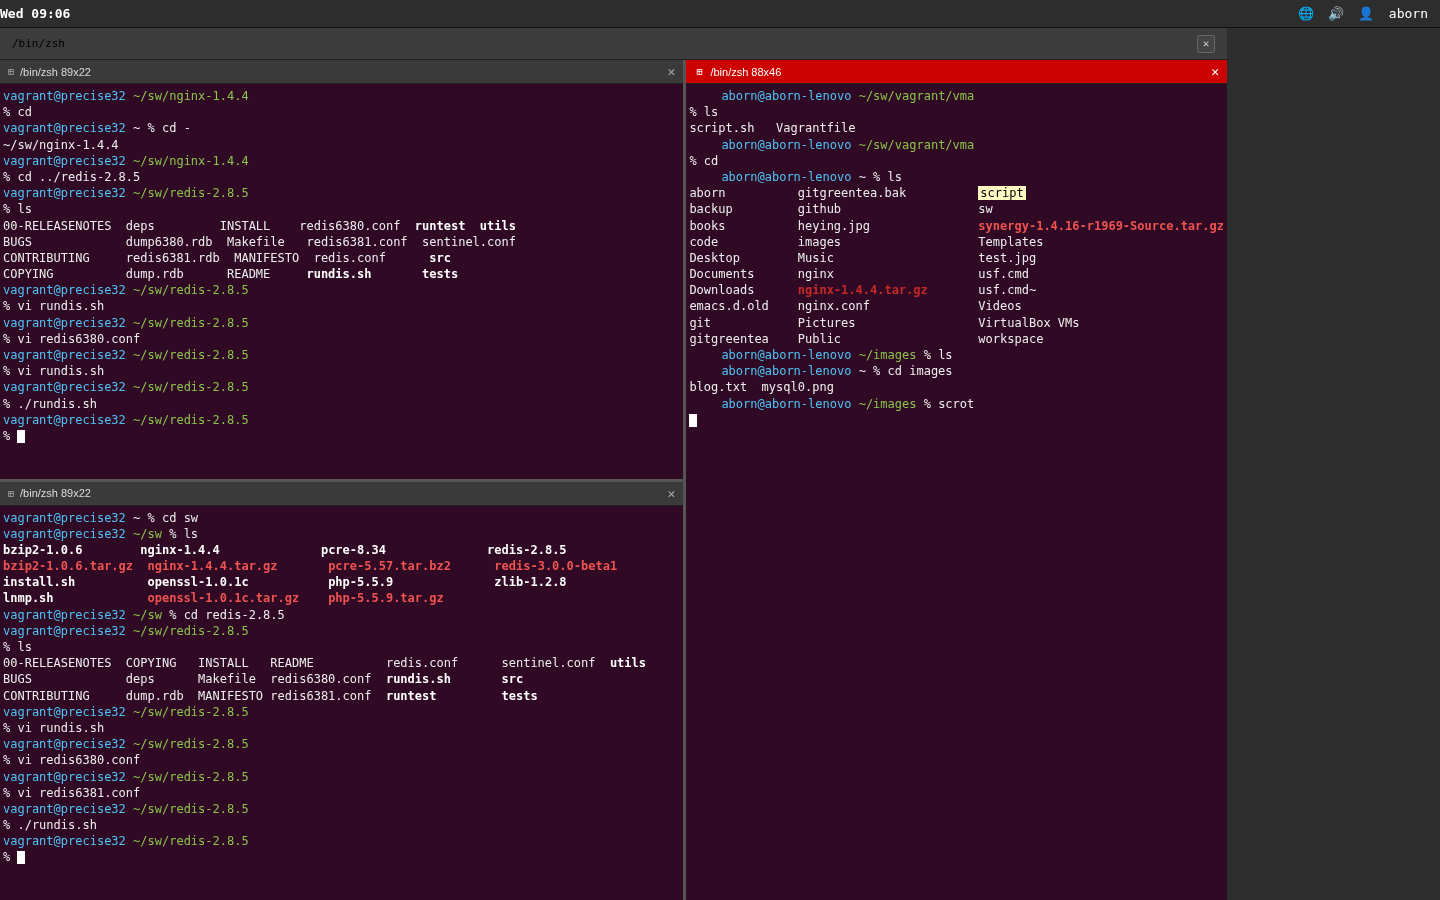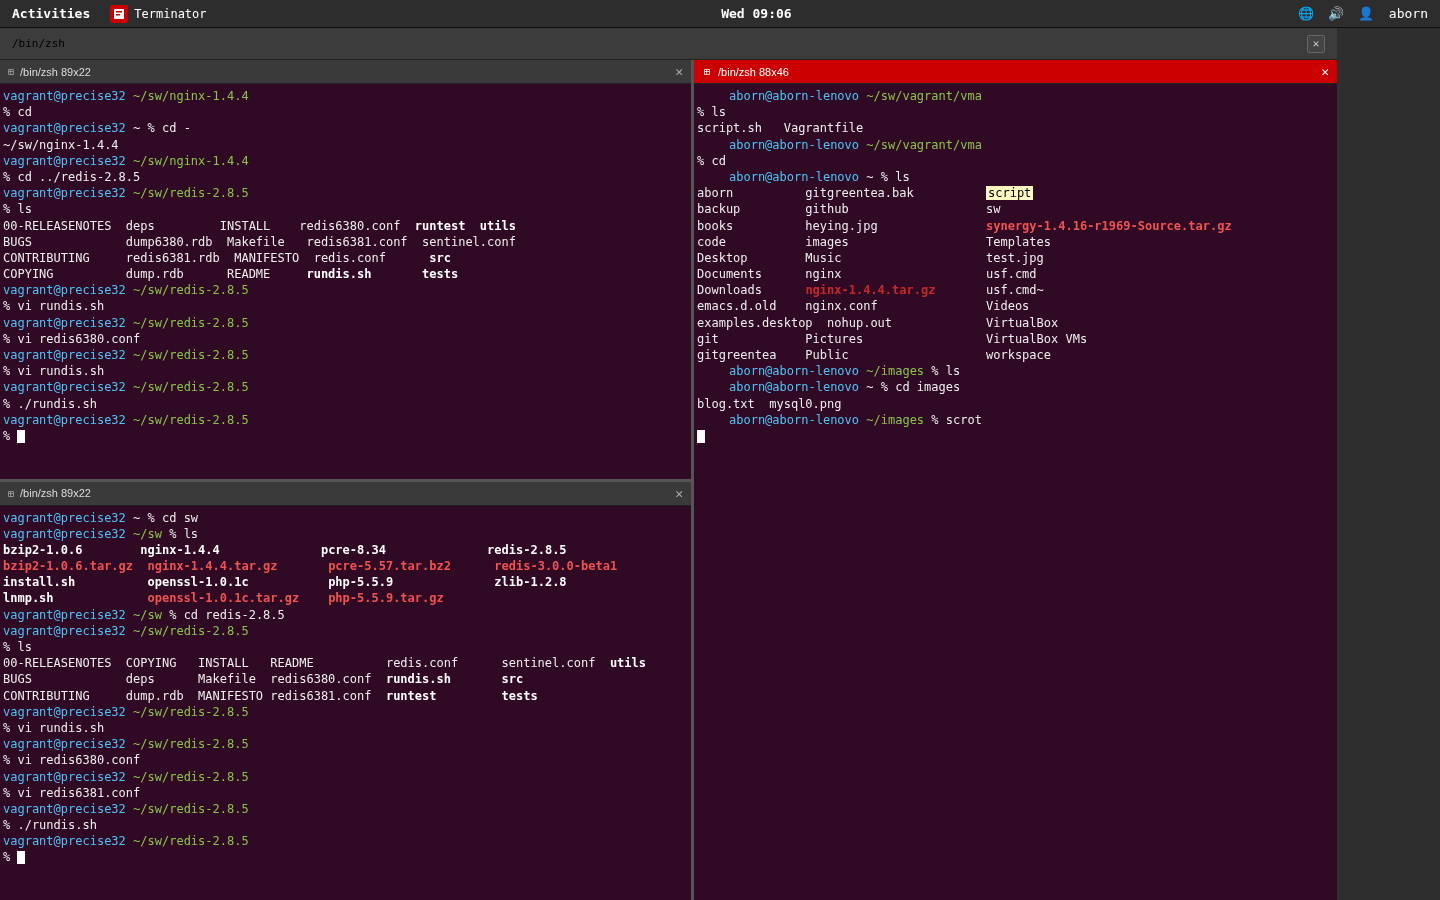--- a/index.html
+++ b/index.html
@@ -66,21 +66,21 @@
       padding-right: 12px;
       color: #fff;
       font-size: 13px;
     }
     #topbar-right span {
       cursor: pointer;
     }
 
     
     #main-window {
-      width: 1337px;
+      width: 1227px;
       height: 872px;
       background: #300a24;
       display: flex;
       flex-direction: column;
     }
 
     
     #window-titlebar {
       height: 32px;
       background: #3c3c3c;
@@ -218,35 +218,20 @@
       width: 8px;
       height: 13px;
       background: #fff;
       vertical-align: middle;
     }
   </style>
 </head>
 <body>
 
 <div id="topbar">
-  <div id="topbar-left">
-    <div id="activities-btn">
-      <span>Activities</span>
-    </div>
-    <div id="app-title">
-      <div id="app-icon">
-        <svg width="14" height="14" viewBox="0 0 14 14">
-            <rect x="2" y="2" width="10" height="10" fill="#fff" rx="1"></rect>
-            <rect x="4" y="4" width="6" height="1.5" fill="#c00"></rect>
-            <rect x="4" y="7" width="4" height="1.5" fill="#c00"></rect>
-          </svg>
-      </div>
-      <span>Terminator</span>
-    </div>
-  </div>
   <div id="topbar-center">
     <span>Wed 09:06</span>
   </div>
   <div id="topbar-right">
     <span>🌐</span>
     <span>🔊</span>
     <span>👤</span>
     <span>aborn</span>
   </div>
 </div>
@@ -347,21 +332,20 @@
         <span class="output-line">% cd</span>
         <span class="prompt-line"><span class="c-user-aborn">aborn@aborn-lenovo</span> ~ % ls</span>
         <span class="output-line">aborn          gitgreentea.bak          <span class="c-green-bg">script</span></span>
         <span class="output-line">backup         github                   sw</span>
         <span class="output-line">books          heying.jpg               <span class="c-synergy">synergy-1.4.16-r1969-Source.tar.gz</span></span>
         <span class="output-line">code           images                   Templates</span>
         <span class="output-line">Desktop        Music                    test.jpg</span>
         <span class="output-line">Documents      nginx                    usf.cmd</span>
         <span class="output-line">Downloads      <span class="c-nginx-link">nginx-1.4.4.tar.gz</span>       usf.cmd~</span>
         <span class="output-line">emacs.d.old    nginx.conf               Videos</span>
-        <span class="output-line">examples.desktop  nohup.out             VirtualBox</span>
         <span class="output-line">git            Pictures                 VirtualBox VMs</span>
         <span class="output-line">gitgreentea    Public                   workspace</span>
         <span class="prompt-line"><span class="c-user-aborn">aborn@aborn-lenovo</span> <span class="c-path">~/images</span> % ls</span>
         <span class="prompt-line"><span class="c-user-aborn">aborn@aborn-lenovo</span> ~ % cd images</span>
         <span class="output-line">blog.txt  mysql0.png</span>
         <span class="prompt-line"><span class="c-user-aborn">aborn@aborn-lenovo</span> <span class="c-path">~/images</span> % scrot</span>
         <span class="output-line"><span class="cursor"></span></span>
       </div>
     </div>
 

